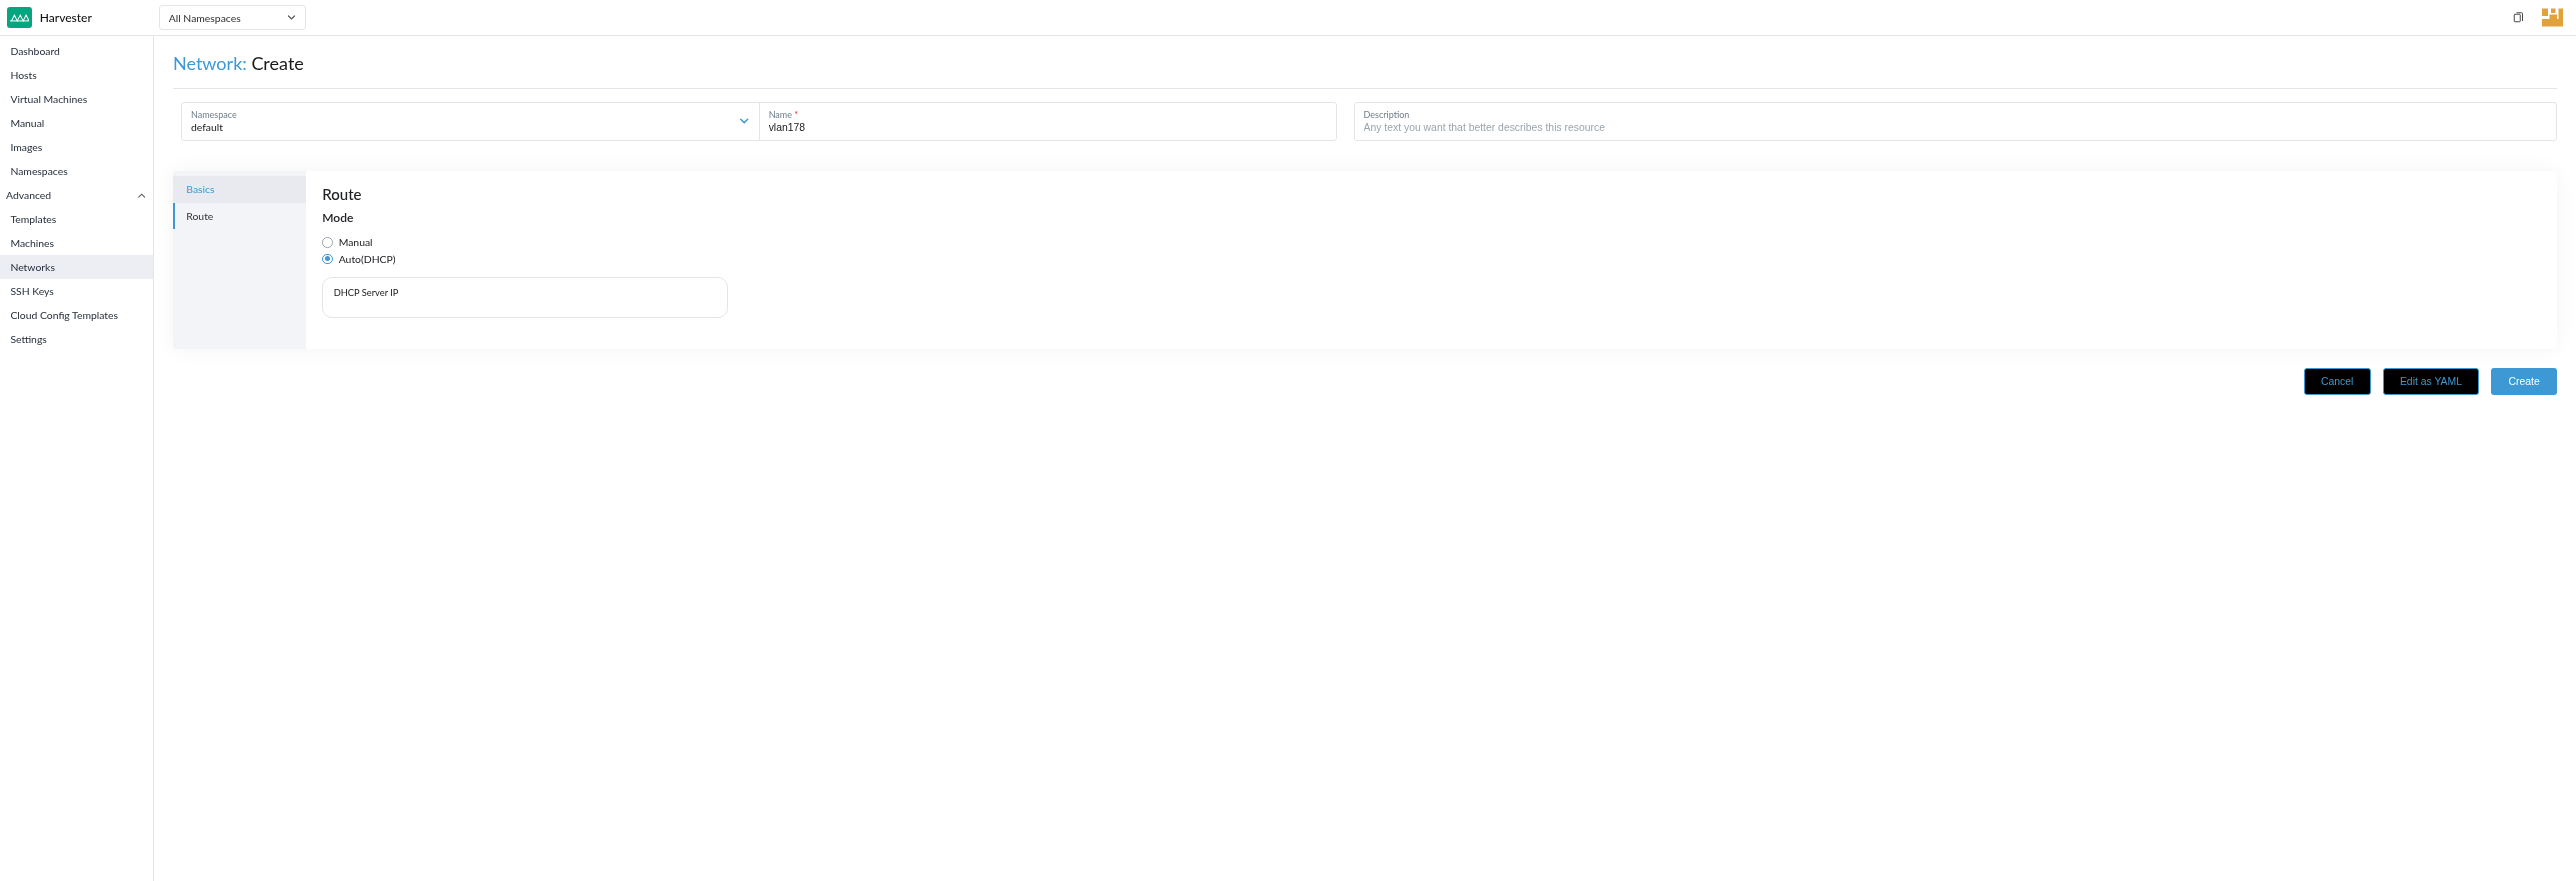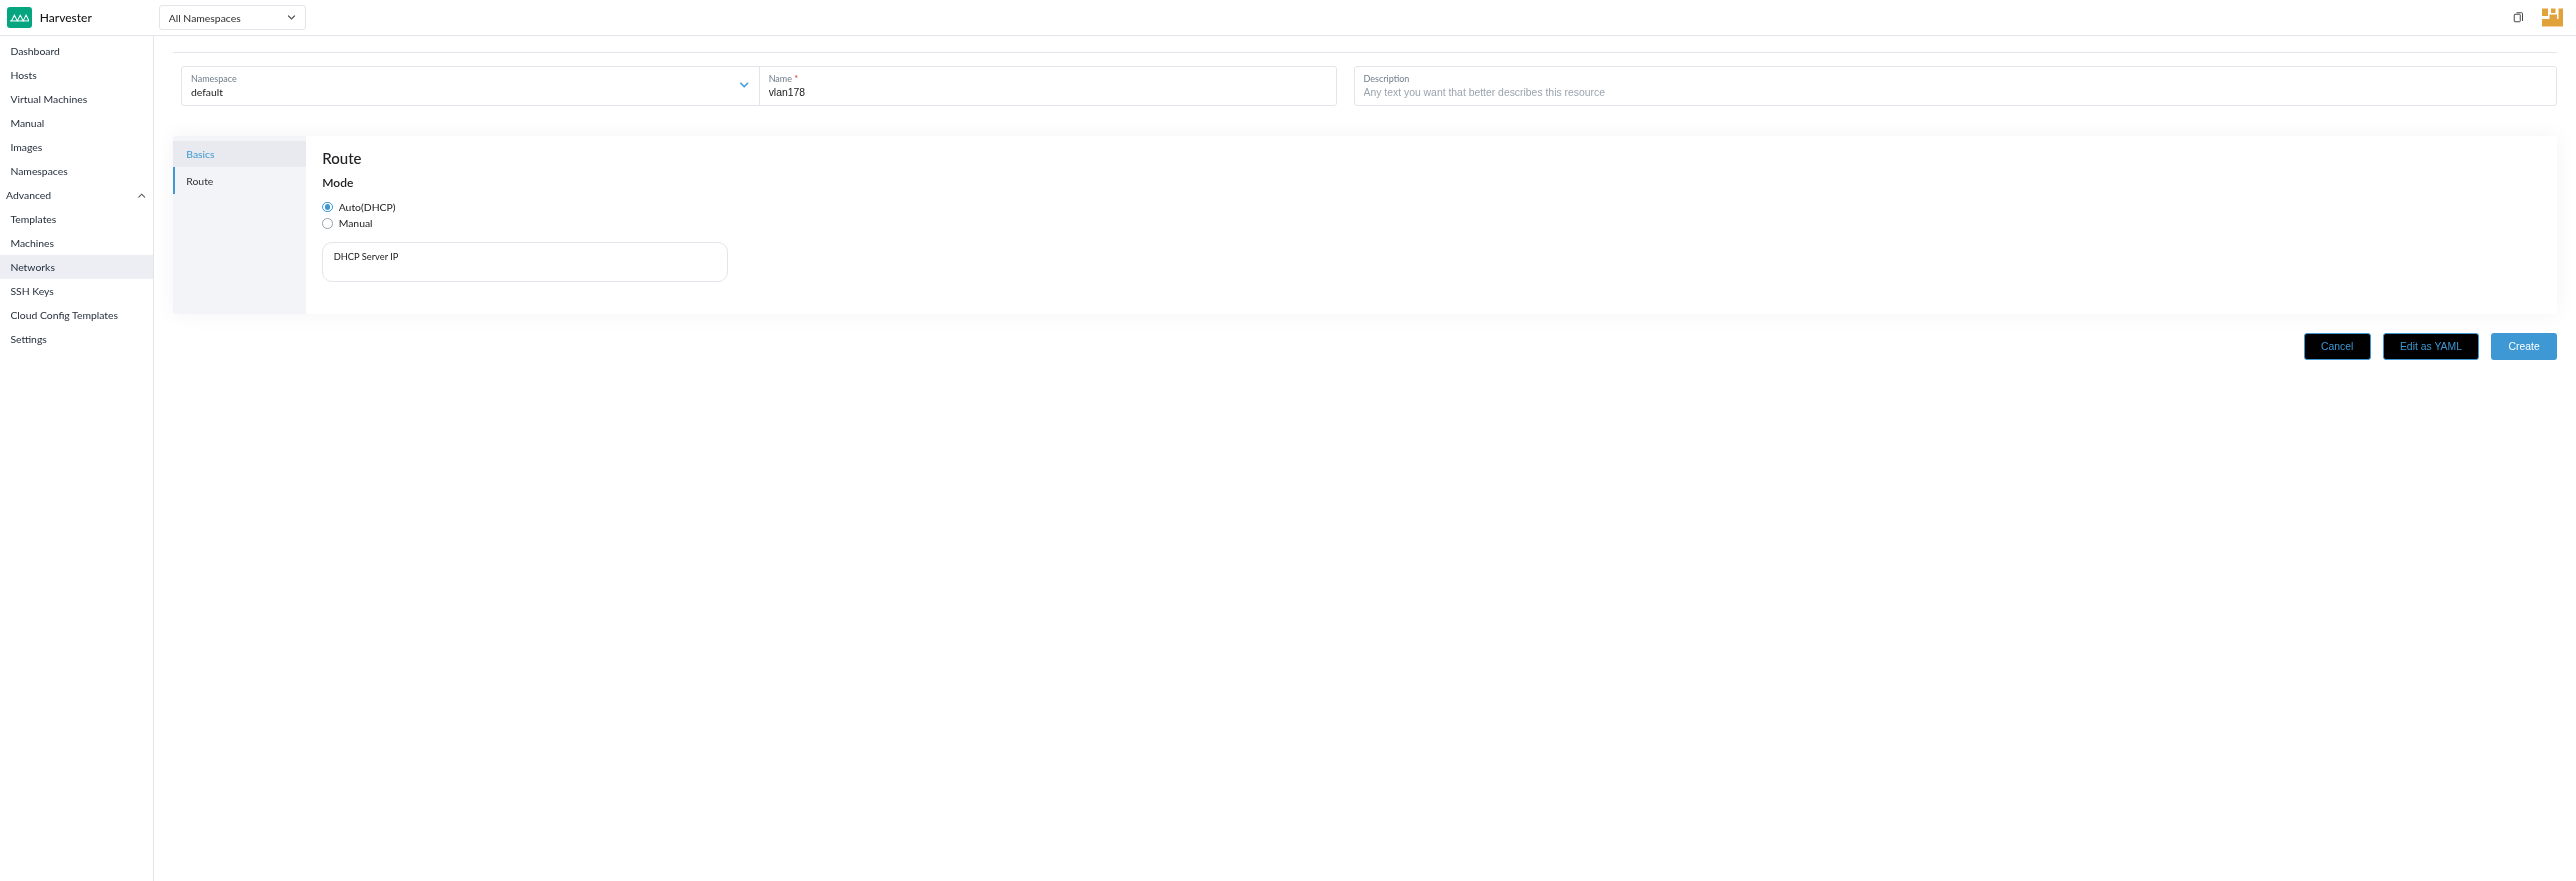--- a/index.html
+++ b/index.html
@@ -361,20 +361,23 @@
       </div>
     <div class="side-item child">
         <span>Cloud Config Templates</span>
       </div>
     <div class="side-item child">
         <span>Settings</span>
       </div>
   </nav>
 
   <section class="content">
+    <h1 class="page-title">
+      <span class="prefix">Network: </span><span class="action">Create</span>
+    </h1>
     <div class="divider"></div>
 
     <div class="form-row">
       <div class="field-group left">
         <div class="field">
           <span class="label">Namespace</span>
           <span class="value">default</span>
           <span class="field-chev">
             <svg width="10.4" height="10.4" viewBox="0 0 12 12">
                 <path d="M2 4 L6 8 L10 4" stroke="currentColor" stroke-width="1.8" fill="none" stroke-linecap="round"></path>
@@ -403,26 +406,26 @@
         </div>
         <div class="tab sel">
           <span>Route</span>
         </div>
       </div>
       <div class="tab-body">
         <div class="h3">Route</div>
         <div class="h4">Mode</div>
 
         <label class="radio-row">
+          <span class="radio"></span>
+          <span>Manual</span>
+        </label>
+        <label class="radio-row">
           <span class="radio checked"></span>
           <span>Auto(DHCP)</span>
-        </label>
-        <label class="radio-row">
-          <span class="radio"></span>
-          <span>Manual</span>
         </label>
 
         <div class="dhcp-box">
           <span class="label">DHCP Server IP</span>
         </div>
       </div>
     </div>
 
     <div class="actions">
       <button class="btn outline">Cancel</button>

